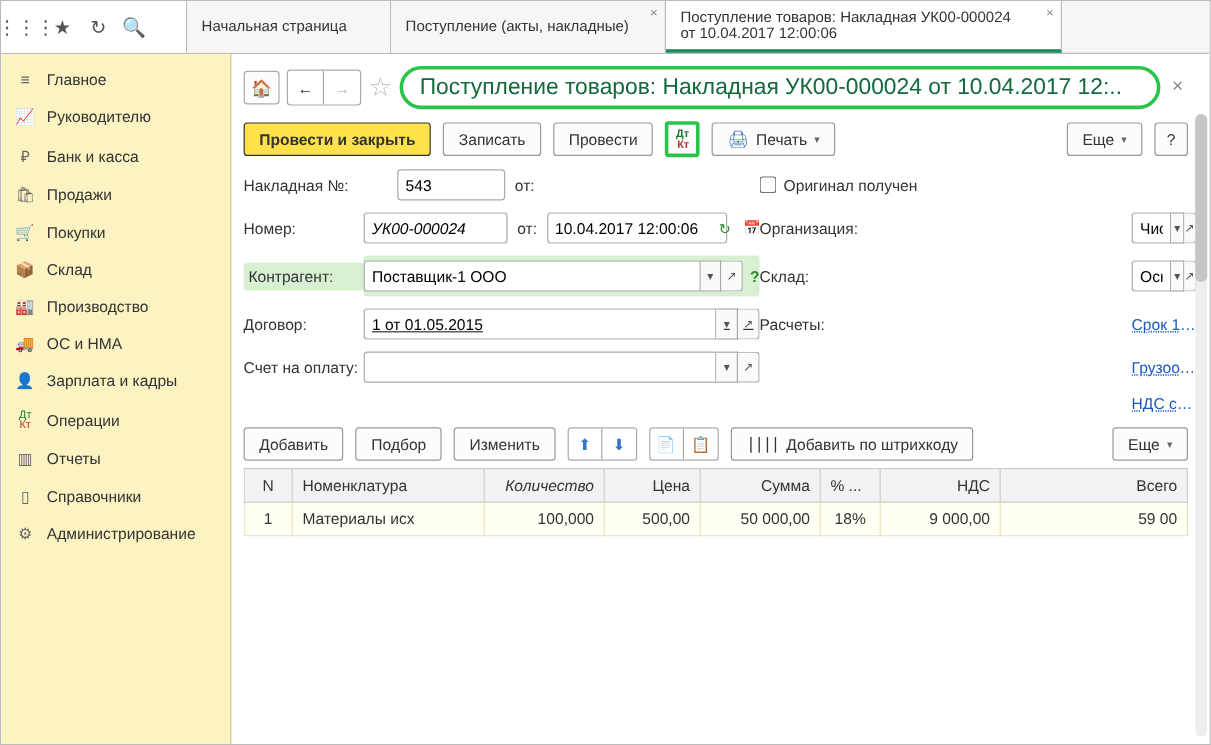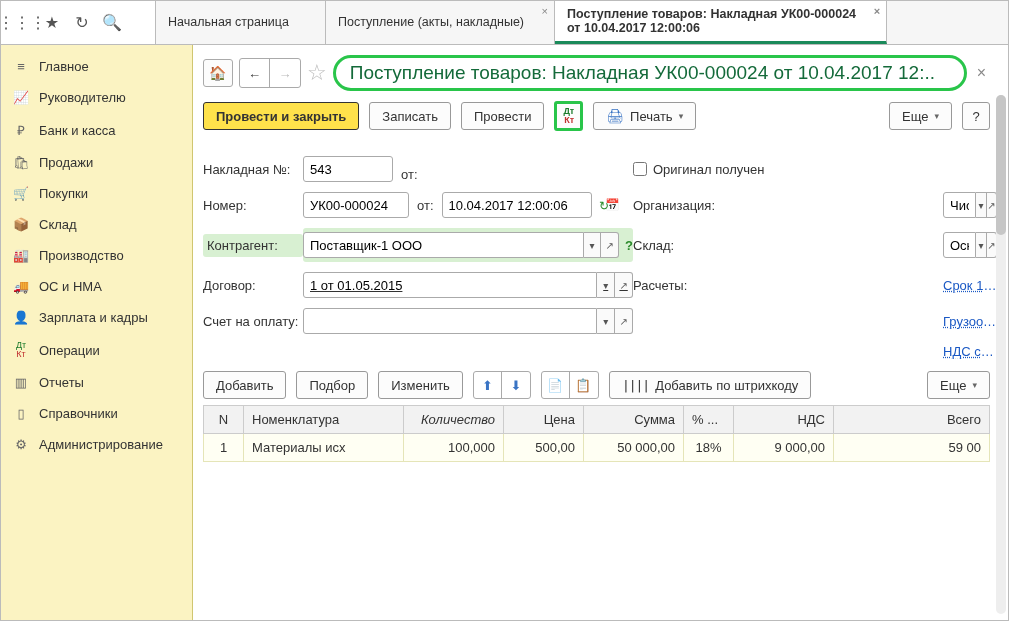--- a/index.html
+++ b/index.html
@@ -100,21 +100,21 @@
     border:3px solid #29c54a;
     border-radius:18px;
     padding:4px 14px;
     font-size:19px;
     color:#146a3a;
     white-space:nowrap; overflow:hidden; text-overflow:ellipsis;
   }
   .closex{font-size:16px;color:#888;cursor:pointer;padding:0 4px;}
 
   
-  .actions{display:flex;align-items:center;gap:10px;margin-bottom:25px;}
+  .actions{display:flex;align-items:center;gap:10px;margin-bottom:10px;}
   .btn{
     border:1px solid #999;border-radius:3px;background:#fcfcfc;padding:5px 12px;
     cursor:pointer;font-size:13px;display:flex;align-items:center;gap:6px;height:28px;
   }
   .btn.yellow{background:#ffe24b;border-color:#333;font-weight:bold;}
   .btn.green-outline{border:3px solid #29c54a;padding:2px 6px;height:30px;}
   .dtkt{font-size:9px;line-height:1;font-weight:bold;display:flex;flex-direction:column;}
   .dtkt .d{color:#1a7a2a;} .dtkt .k{color:#c03030;text-align:right;}
   .print-ic{color:#3a74c4;font-size:14px;}
   .small-tri{font-size:9px;color:#666;}
@@ -163,21 +163,21 @@
     <div class="ic">🔍</div>
   </div>
   <div class="tabs">
     <div class="tab">
       <span class="line">Начальная страница</span>
     </div>
     <div class="tab">
       <span class="line">Поступление (акты, накладные)</span>
       <span class="close">×</span>
     </div>
-    <div class="tab active" style="min-width:330px;font-weight:bold;">
+    <div class="tab active" style="min-width:330px;">
       <span class="line">Поступление товаров: Накладная УК00-000024</span>
       <span class="line">от 10.04.2017 12:00:06</span>
       <span class="close">×</span>
     </div>
   </div>
 </div>
 
 <div class="main">
 
   <div class="sidebar">
@@ -276,33 +276,33 @@
             <span class="small-tri"> ▾</span>
           </div>
         <div class="btn" style="width:28px;justify-content:center;padding:0;">
             <span>?</span>
           </div>
       </div>
 
       <div class="form">
 
         <div class="lbl">Накладная №:</div>
-        <div style="display:flex;gap:8px;align-items:flex-end;">
+        <div style="display:flex;gap:8px;align-items:center;margin-left:28px;">
           <input class="inp" style="width: 90px;" value="543">
           <span class="lbl">от:</span>
         </div>
         <div></div>
         <div class="chk" style="grid-column:4/7;">
           <input type="checkbox" style="">
           <span>Оригинал получен</span>
         </div>
 
         <div class="lbl">Номер:</div>
         <div style="display:flex;gap:8px;align-items:center;">
-          <input class="inp" style="width: 106px;" value="УК00-000024">
+          <input class="inp" style="width: 120px; font-style: italic;" value="УК00-000024">
           <span class="lbl">от:</span>
           <input class="inp" style="width: 150px;" value="10.04.2017 12:00:06">
           <span class="cal-ic">📅</span>
         </div>
         <div><span class="tiny-ic" style="color:#2a8a2a;">↻</span></div>
         <div class="lbl">Организация:</div>
         <div></div>
         <div class="combo">
           <input class="inp" value="Чистый дом" style="">
           <div class="cbtn">▾</div>

